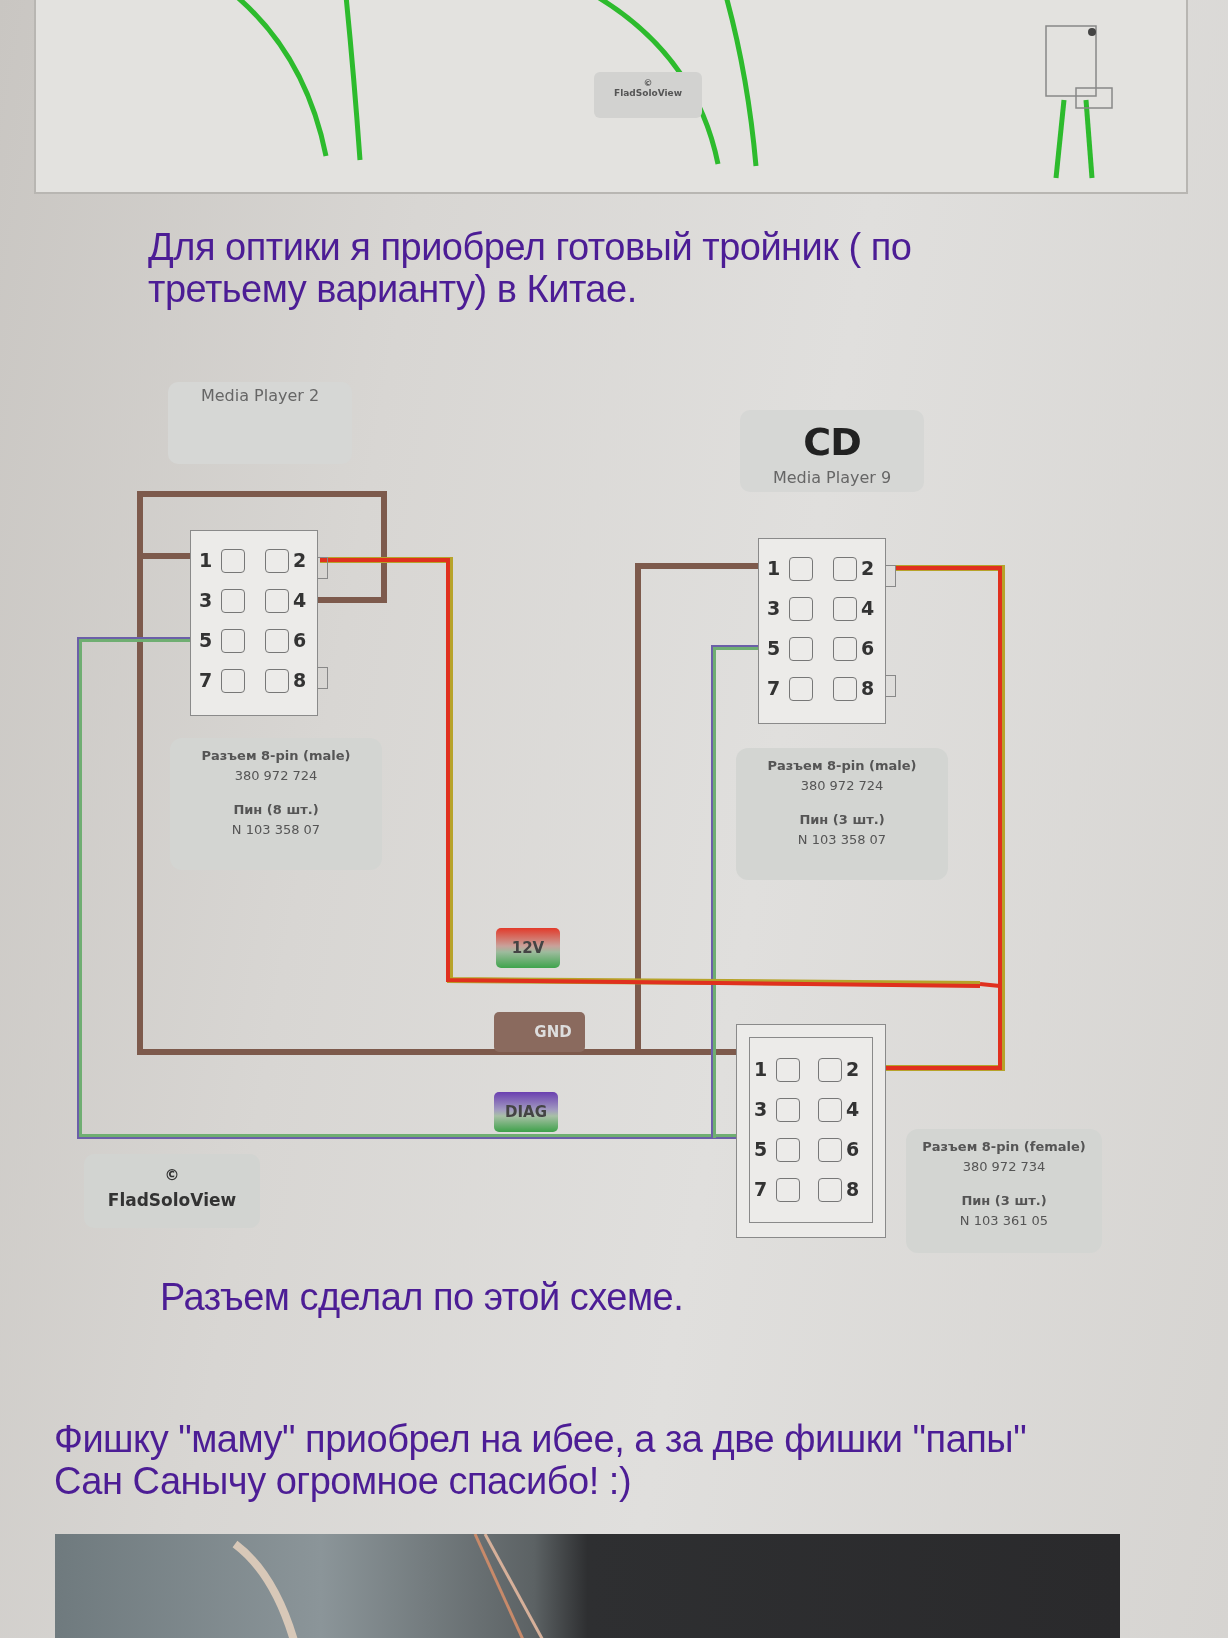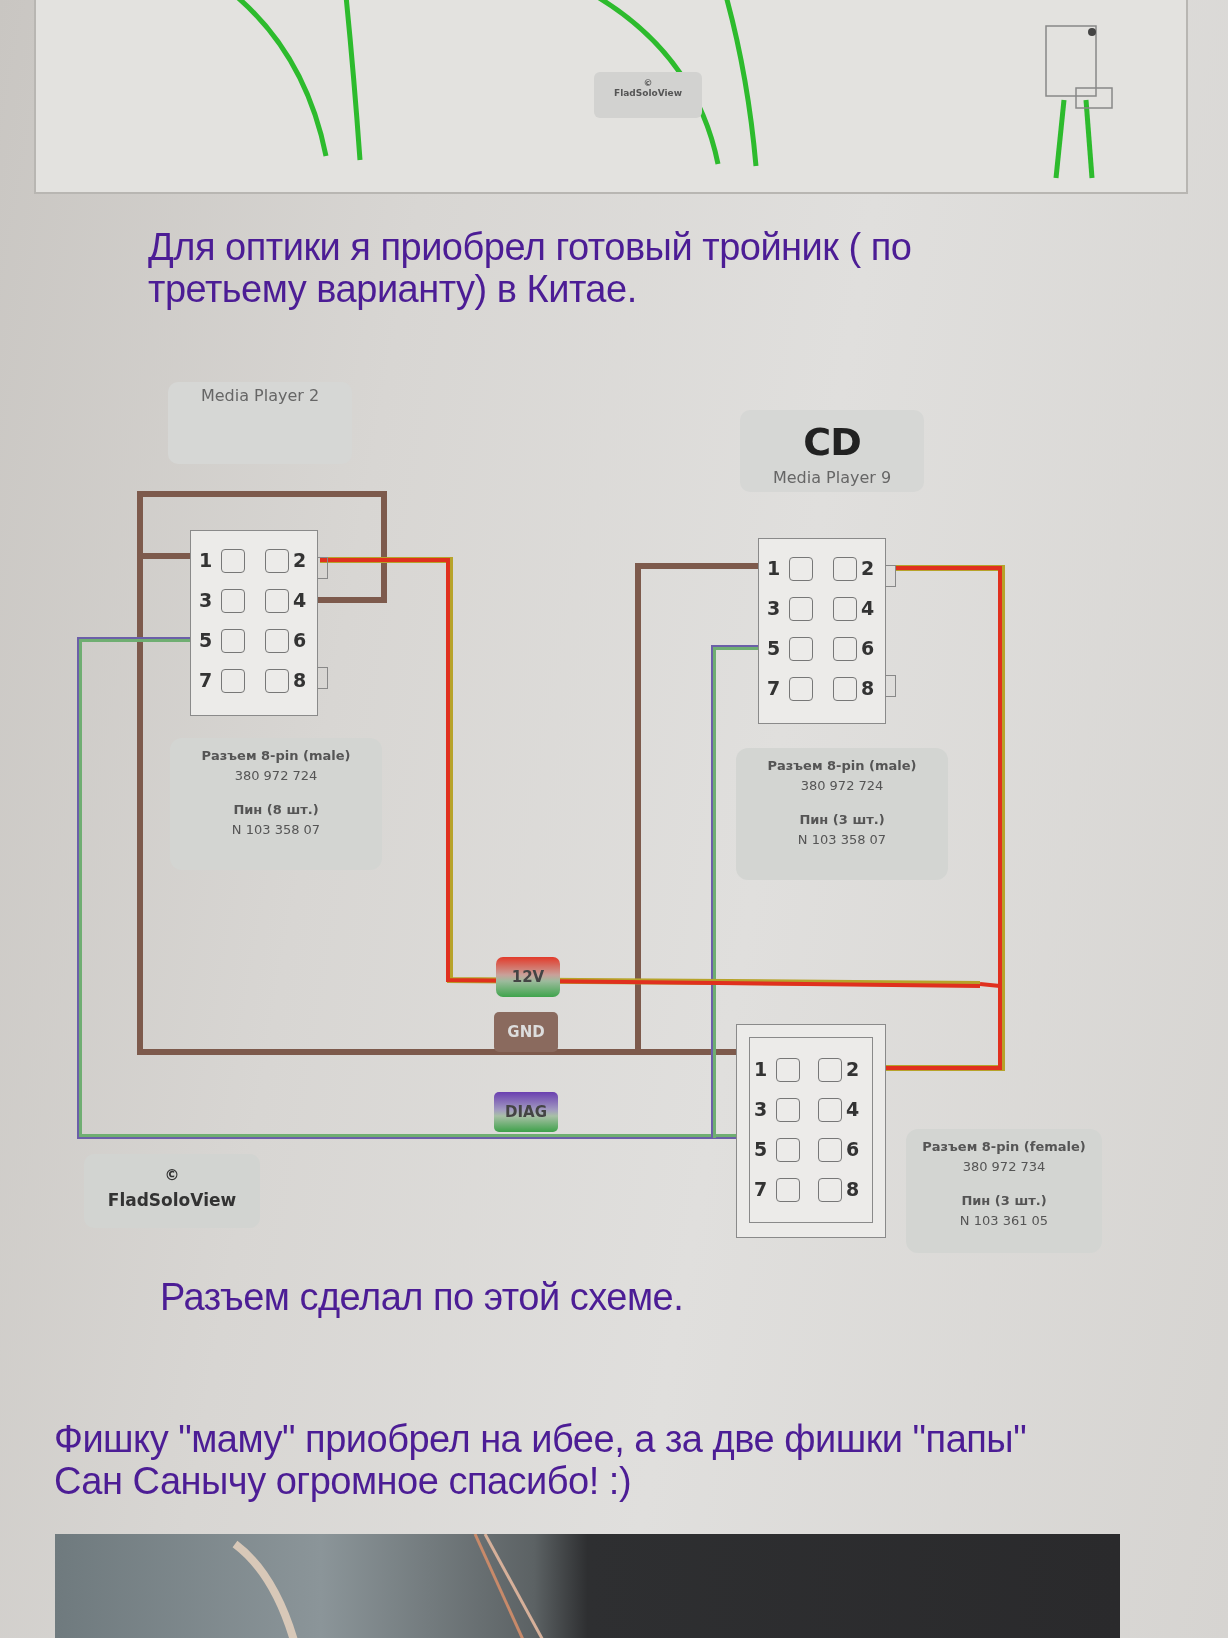--- a/index.html
+++ b/index.html
@@ -191,22 +191,22 @@
     <span>N 103 358 07</span>
   </div>
   <div class="info-box" style="left:906px;top:1129px;width:196px;height:116px;padding-top:8px;">
     <b>Разъем 8-pin (female)</b><br>
     <span>380 972 734</span>
     <div class="gap"></div>
     <b>Пин (3 шт.)</b><br>
     <span>N 103 361 05</span>
   </div>
 
-  <div class="badge b12" style="left:496px;top:957px;border-radius:7px;">12V</div>
-  <div class="badge bgnd" style="left:494px;top:1012px;">GND</div>
+  <div class="badge b12" style="left:496px;top:928px;">12V</div>
+  <div class="badge bgnd" style="left:494px;top:1012px;padding-left:27px;">GND</div>
   <div class="badge bdiag" style="left:494px;top:1092px;">DIAG</div>
 
   <div class="wm-big">
     <span class="c">©</span>
     <span class="n">FladSoloView</span>
   </div>
 </div>
 
 <div class="para p2">Разъем сделал по этой схеме.</div>
 <div class="para p3">Фишку "маму" приобрел на ибее, а за две фишки "папы" Сан Санычу огромное спасибо! :)</div>

